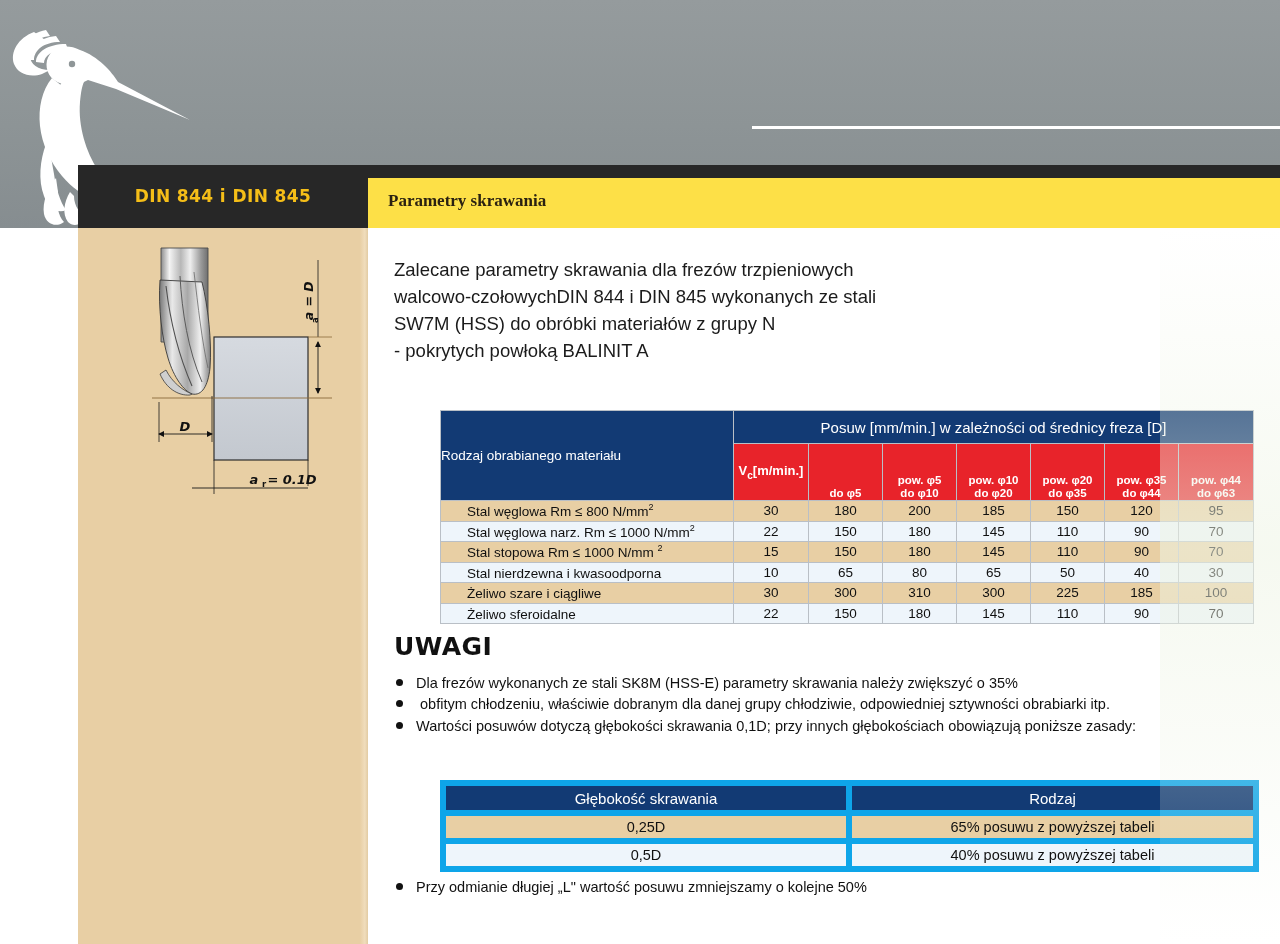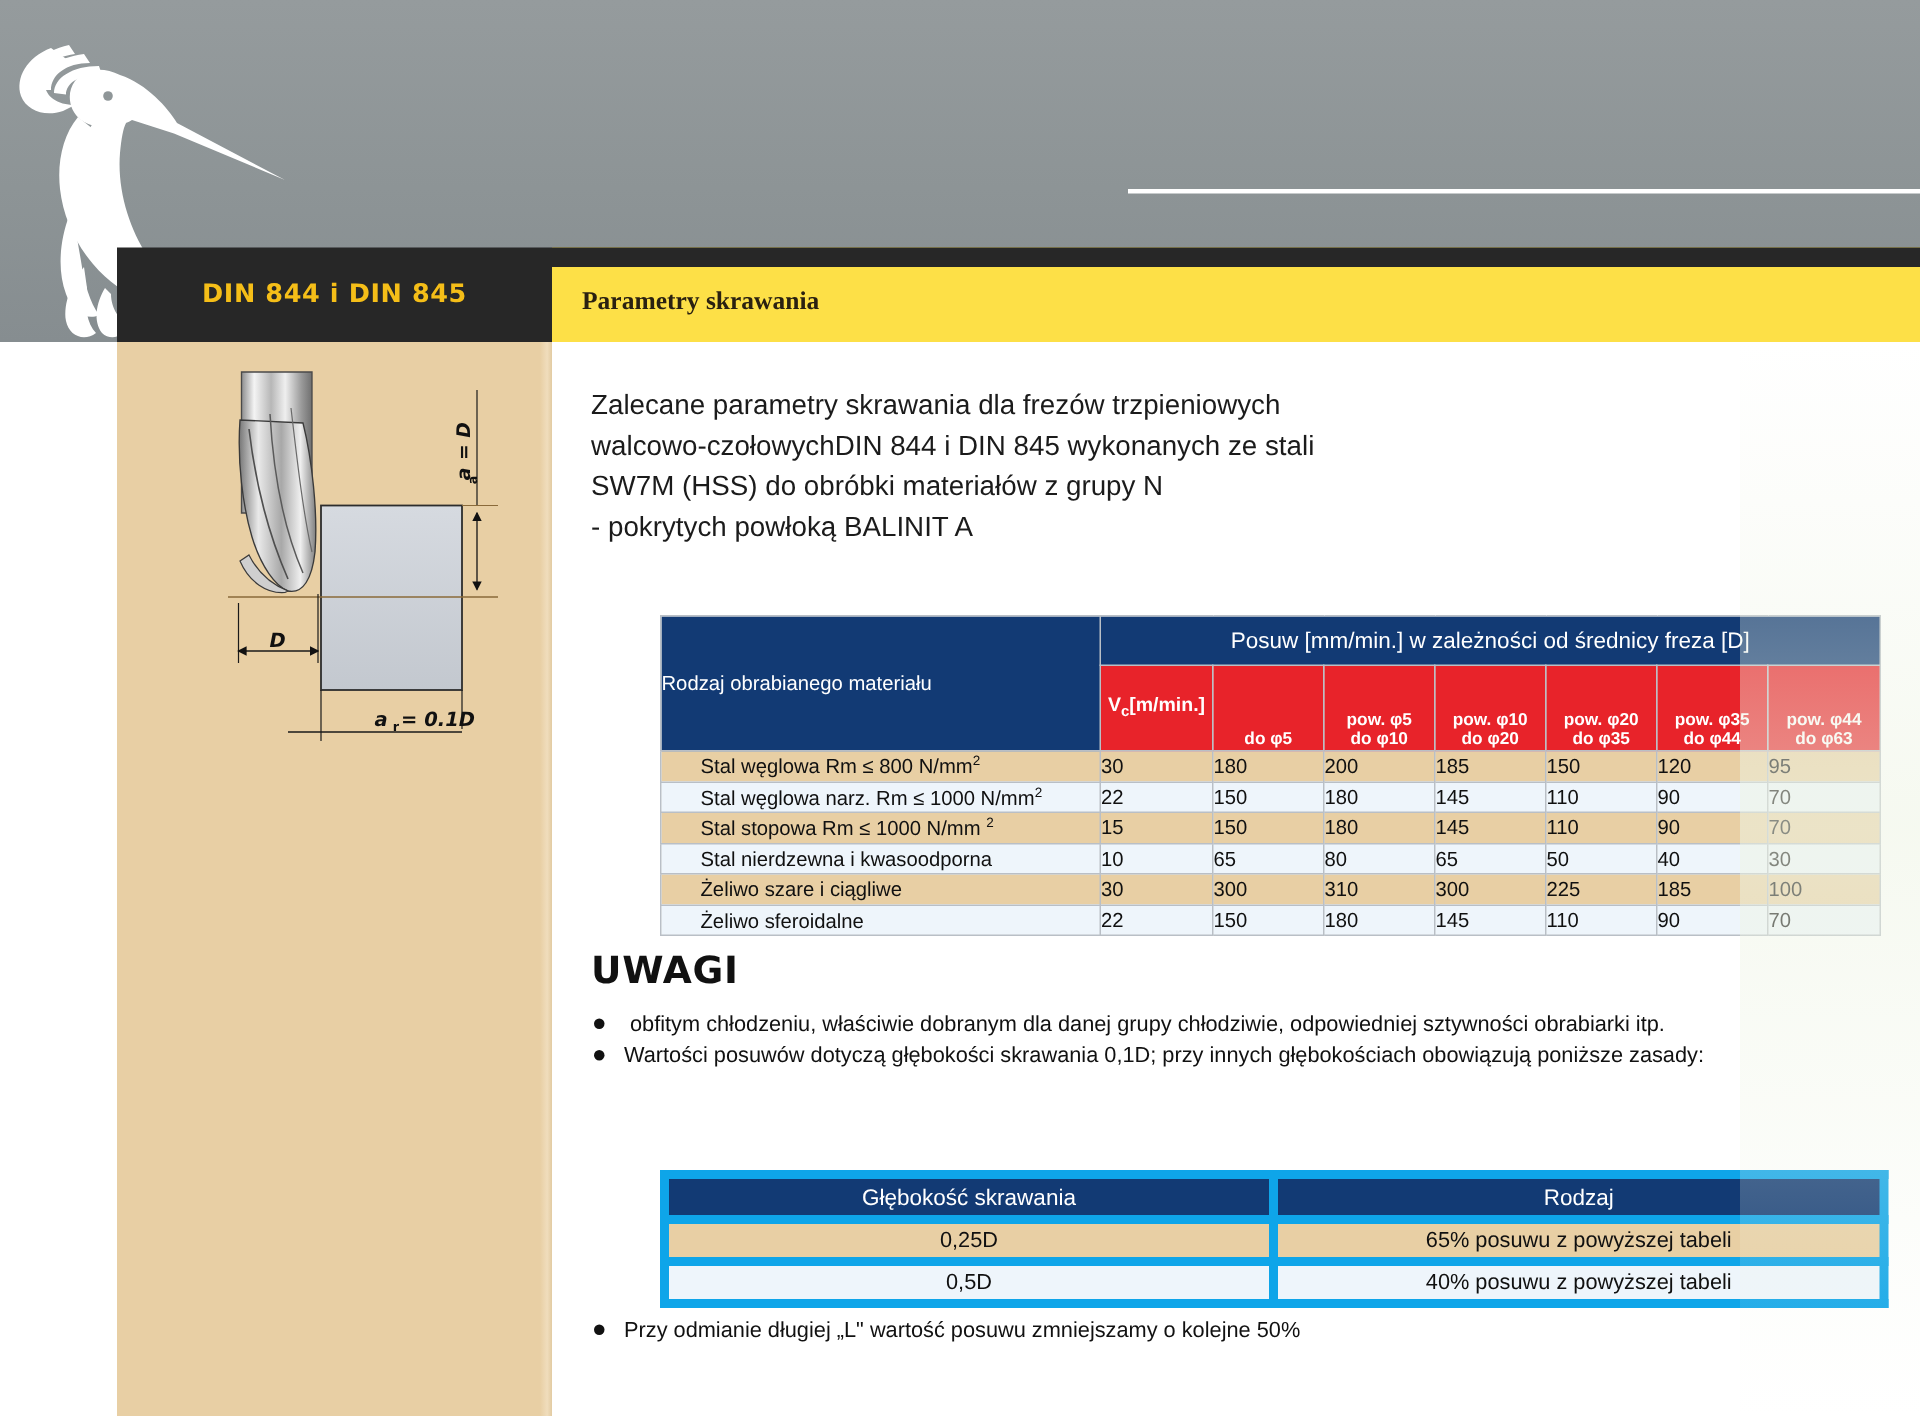--- a/index.html
+++ b/index.html
@@ -116,21 +116,21 @@
   .th-red{
     background:#E8232A;color:#fff;
     font-size:11.5px;font-weight:bold;
     height:56px;text-align:center;vertical-align:bottom;
     padding-bottom:5px;line-height:1.12;
   }
   .th-red.vc{font-size:13px;vertical-align:middle;padding-bottom:0;}
   .th-red.vc sub{font-size:10px;}
   .tbl-main tbody td{
     height:19.5px;font-size:13.5px;color:#101010;
-    vertical-align:middle;
+    text-align:center;vertical-align:middle;
     line-height:1;
   }
   .tbl-main tbody td.mat{
     text-align:left;padding-left:26px;
   }
   .row-a td{background:#E8CFA4;}
   .row-b td{background:#EEF5FB;}
   sup.u{font-size:9px;vertical-align:super;}
 
   
@@ -414,20 +414,24 @@
         <td>70</td>
       </tr>
     </tbody>
   </table>
 
   <div class="uwagi-title">UWAGI</div>
 
   <div class="notes">
     <div class="note">
       <span class="dot"></span>
+      <span>Dla frezów wykonanych ze stali SK8M (HSS-E) parametry skrawania należy zwiększyć o 35%</span>
+    </div>
+    <div class="note">
+      <span class="dot"></span>
       <span class="cont">obfitym chłodzeniu, właściwie dobranym dla danej grupy chłodziwie, odpowiedniej sztywności obrabiarki itp.</span>
     </div>
     <div class="note">
       <span class="dot"></span>
       <span>Wartości posuwów dotyczą głębokości skrawania 0,1D; przy innych głębokościach obowiązują poniższe zasady:</span>
     </div>
   </div>
 
   <table class="tbl-depth">
     <colgroup>

